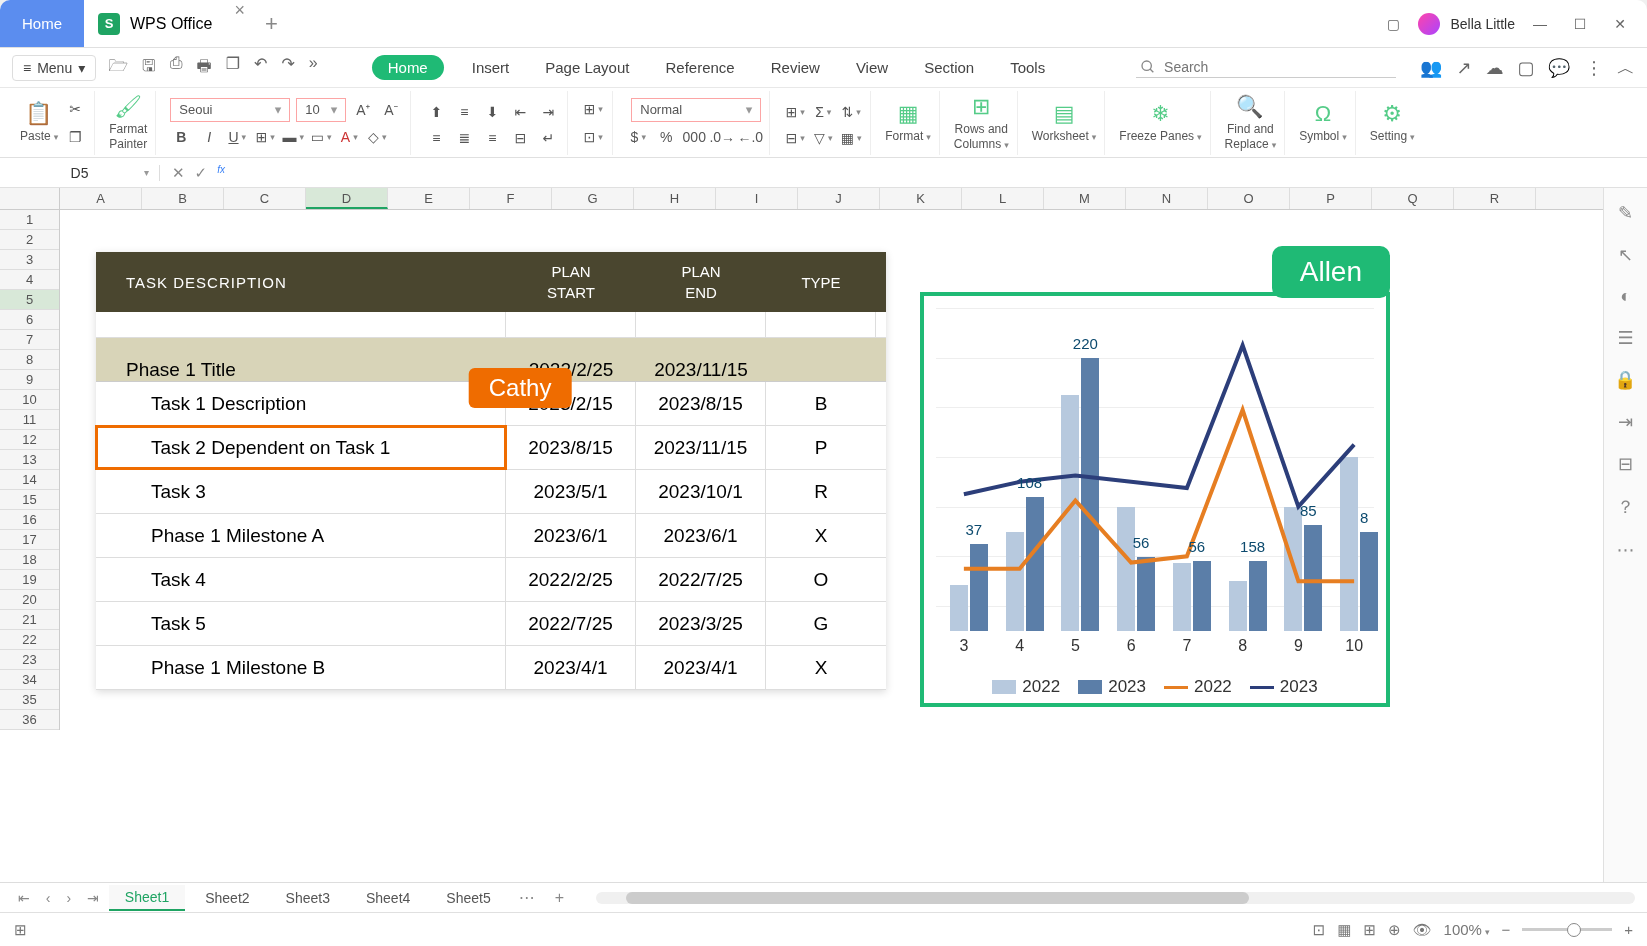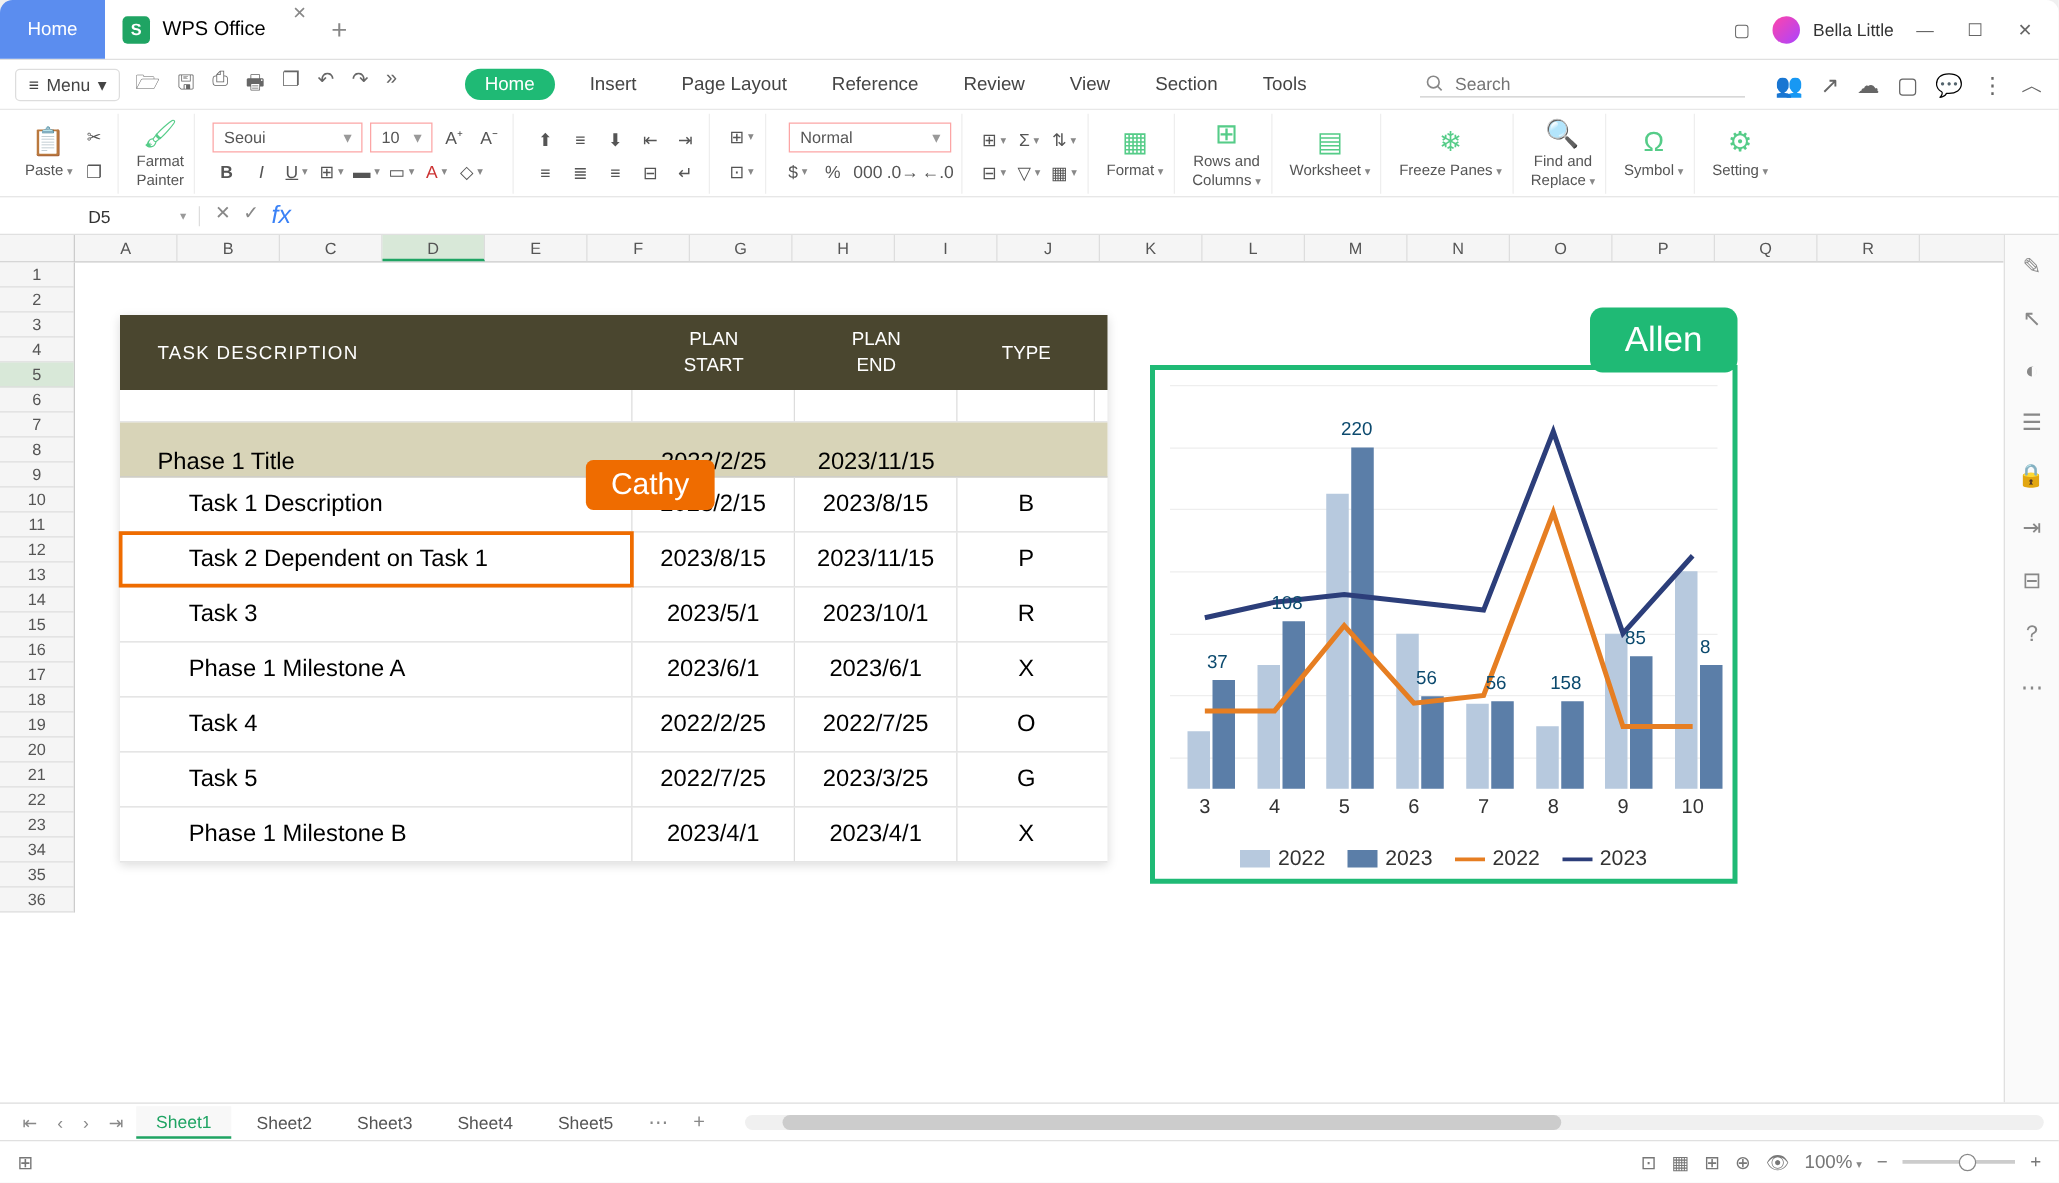--- a/index.html
+++ b/index.html
@@ -43,21 +43,21 @@
 .font-sel { width: 120px; } .size-sel { width: 50px; }
 .fmt-row { display: flex; gap: 6px; margin-top: 4px; }
 .fmt-btn { width: 22px; height: 22px; display: flex; align-items: center; justify-content: center; font-size: 14px; color: #555; cursor: pointer; }
 .dropdown-caret::after { content: "▾"; font-size: 9px; color: #888; margin-left: 3px; }
 
 
 .formula-row { height: 30px; background: #fff; display: flex; align-items: center; border-bottom: 1px solid #e0e0e0; }
 .name-box { width: 160px; border-right: 1px solid #ddd; padding: 0 12px; font-size: 14px; color: #333; display: flex; align-items: center; justify-content: center; position: relative; }
 .name-box::after { content: "▾"; position: absolute; right: 10px; color: #999; font-size: 10px; }
 .fx-btns { display: flex; gap: 10px; padding: 0 12px; color: #888; font-size: 15px; }
-.fx-label { font-style: italic; color: #3b82f6; font-size: 20px; }
+.fx-label { font-style: italic; color: #3b82f6; font-size: 10px; }
 .formula-input { flex: 1; padding: 0 8px; }
 
 
 .sheet-area { position: absolute; top: 188px; left: 0; right: 44px; bottom: 64px; background: #fff; overflow: hidden; }
 .col-headers { position: absolute; top: 0; left: 60px; right: 0; height: 22px; display: flex; background: #f5f5f5; border-bottom: 1px solid #ccc; }
 .col-h { flex: 0 0 82px; text-align: center; font-size: 13px; color: #555; border-right: 1px solid #ddd; line-height: 22px; cursor: pointer; }
 .col-h.sel { background: #d8e8d8; border-bottom: 2px solid #1fa463; }
 .corner { position: absolute; top: 0; left: 0; width: 60px; height: 22px; background: #f5f5f5; border-right: 1px solid #ccc; border-bottom: 1px solid #ccc; }
 .row-headers { position: absolute; top: 22px; left: 0; width: 60px; background: #f5f5f5; border-right: 1px solid #ccc; }
 .row-h { height: 20px; line-height: 20px; text-align: center; font-size: 13px; color: #555; border-bottom: 1px solid #ddd; cursor: pointer; }

